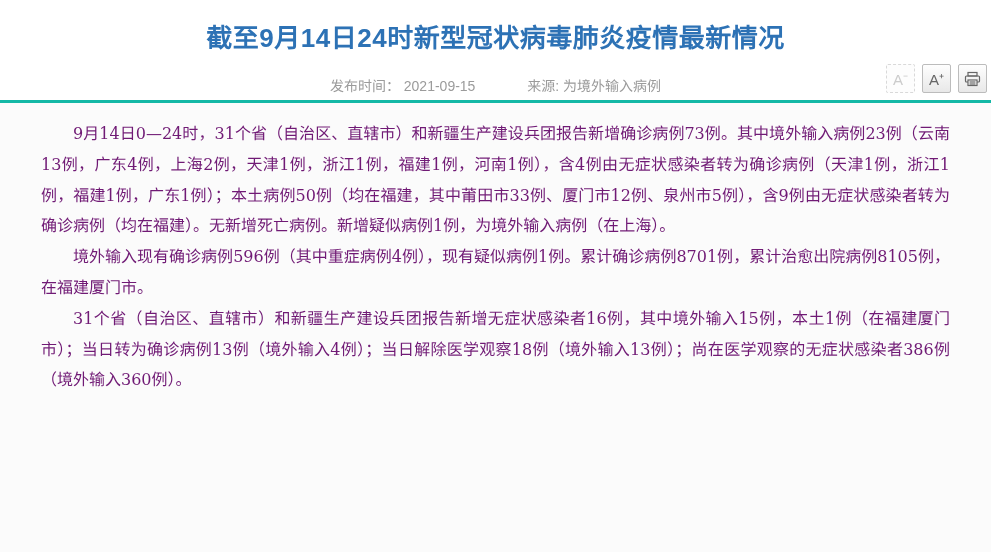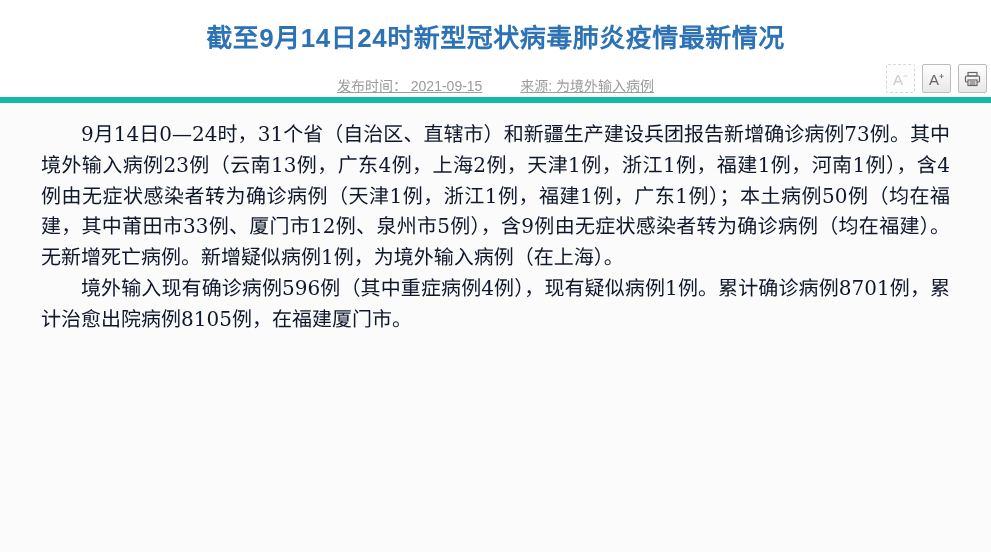--- a/index.html
+++ b/index.html
@@ -9,38 +9,38 @@
     height: 553px;
     position: relative;
     overflow: hidden;
     font-family: "Liberation Sans", "DejaVu Sans", sans-serif;
   }
   .header {
     position: relative;
     width: 100%;
     height: 103px;
     background: #ffffff;
-    border-bottom: 6px solid #14b8a6;
+    border-bottom: 3px solid #14b8a6;
   }
   .page-title {
     padding-top: 17px;
     text-align: center;
     font-size: 26px;
     font-weight: bold;
     color: #2d72b5;
     font-family: "Liberation Sans", "DejaVu Sans", sans-serif;
     letter-spacing: 0.5px;
   }
   .meta-row {
     margin-top: 21px;
     text-align: center;
     font-size: 14px;
     color: #9b9b9b;
   }
-  .meta-row .meta-item { margin: 0 17px; text-decoration: underline; }
+  .meta-row .meta-item { margin: 0 24px; }
   .toolbar {
     position: absolute;
     right: 4px;
     top: 64px;
     display: flex;
     gap: 7px;
   }
   .tool-btn {
     width: 29px;
     height: 29px;
@@ -61,23 +61,23 @@
     color: #cccccc;
   }
   .tool-btn svg { display: block; }
   .content {
     background: #fbfbfb;
     height: 449px;
     padding: 16px 41px 0 41px;
   }
   .content p {
     font-family: "DejaVu Serif", "Liberation Serif", serif;
-    font-size: 20px;
+    font-size: 16px;
     line-height: 30.8px;
-    color: #0f172a;
+    color: #701a75;
     text-align: justify;
     text-indent: 2em;
   }
 </style>
 </head>
 <body>
 
 <div class="header">
   <h1 class="page-title">截至9月14日24时新型冠状病毒肺炎疫情最新情况</h1>
   <div class="meta-row">
@@ -97,13 +97,14 @@
           <line x1="5.5" y1="13" x2="11.5" y2="13"></line>
         </svg>
       </span>
     </button>
   </div>
 </div>
 
 <div class="content">
   <p>9月14日0—24时，31个省（自治区、直辖市）和新疆生产建设兵团报告新增确诊病例73例。其中境外输入病例23例（云南13例，广东4例，上海2例，天津1例，浙江1例，福建1例，河南1例），含4例由无症状感染者转为确诊病例（天津1例，浙江1例，福建1例，广东1例）；本土病例50例（均在福建，其中莆田市33例、厦门市12例、泉州市5例），含9例由无症状感染者转为确诊病例（均在福建）。无新增死亡病例。新增疑似病例1例，为境外输入病例（在上海）。</p>
   <p>境外输入现有确诊病例596例（其中重症病例4例），现有疑似病例1例。累计确诊病例8701例，累计治愈出院病例8105例，在福建厦门市。</p>
+  <p>31个省（自治区、直辖市）和新疆生产建设兵团报告新增无症状感染者16例，其中境外输入15例，本土1例（在福建厦门市）；当日转为确诊病例13例（境外输入4例）；当日解除医学观察18例（境外输入13例）；尚在医学观察的无症状感染者386例（境外输入360例）。</p>
 </div>
 
 </body></html>

